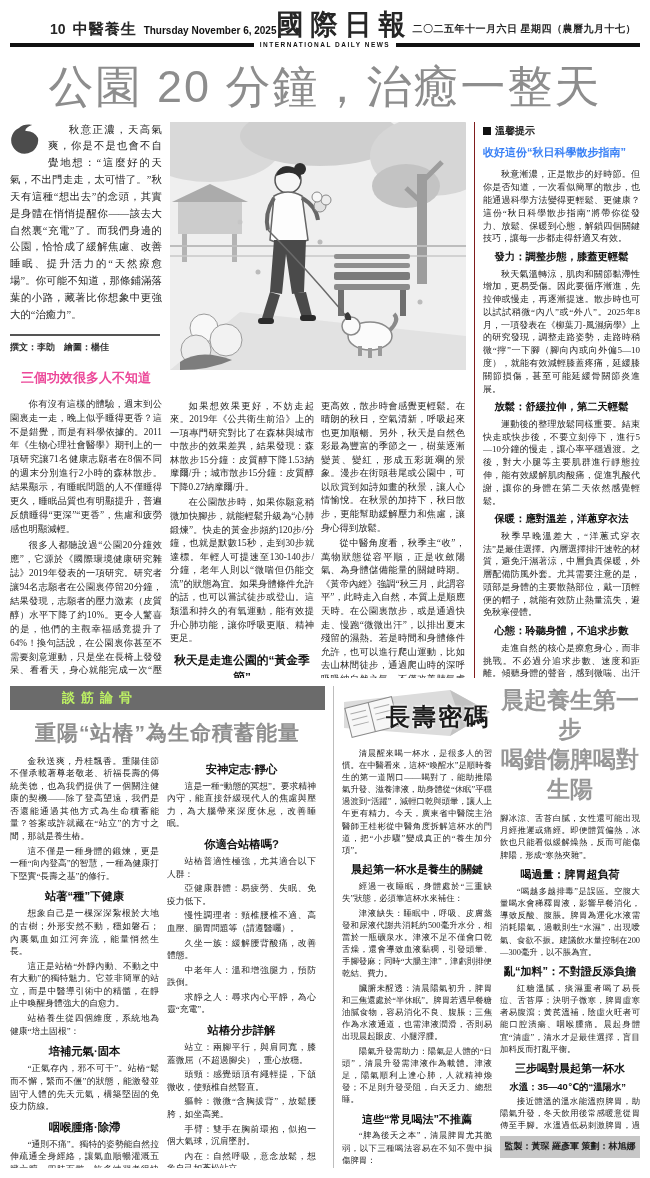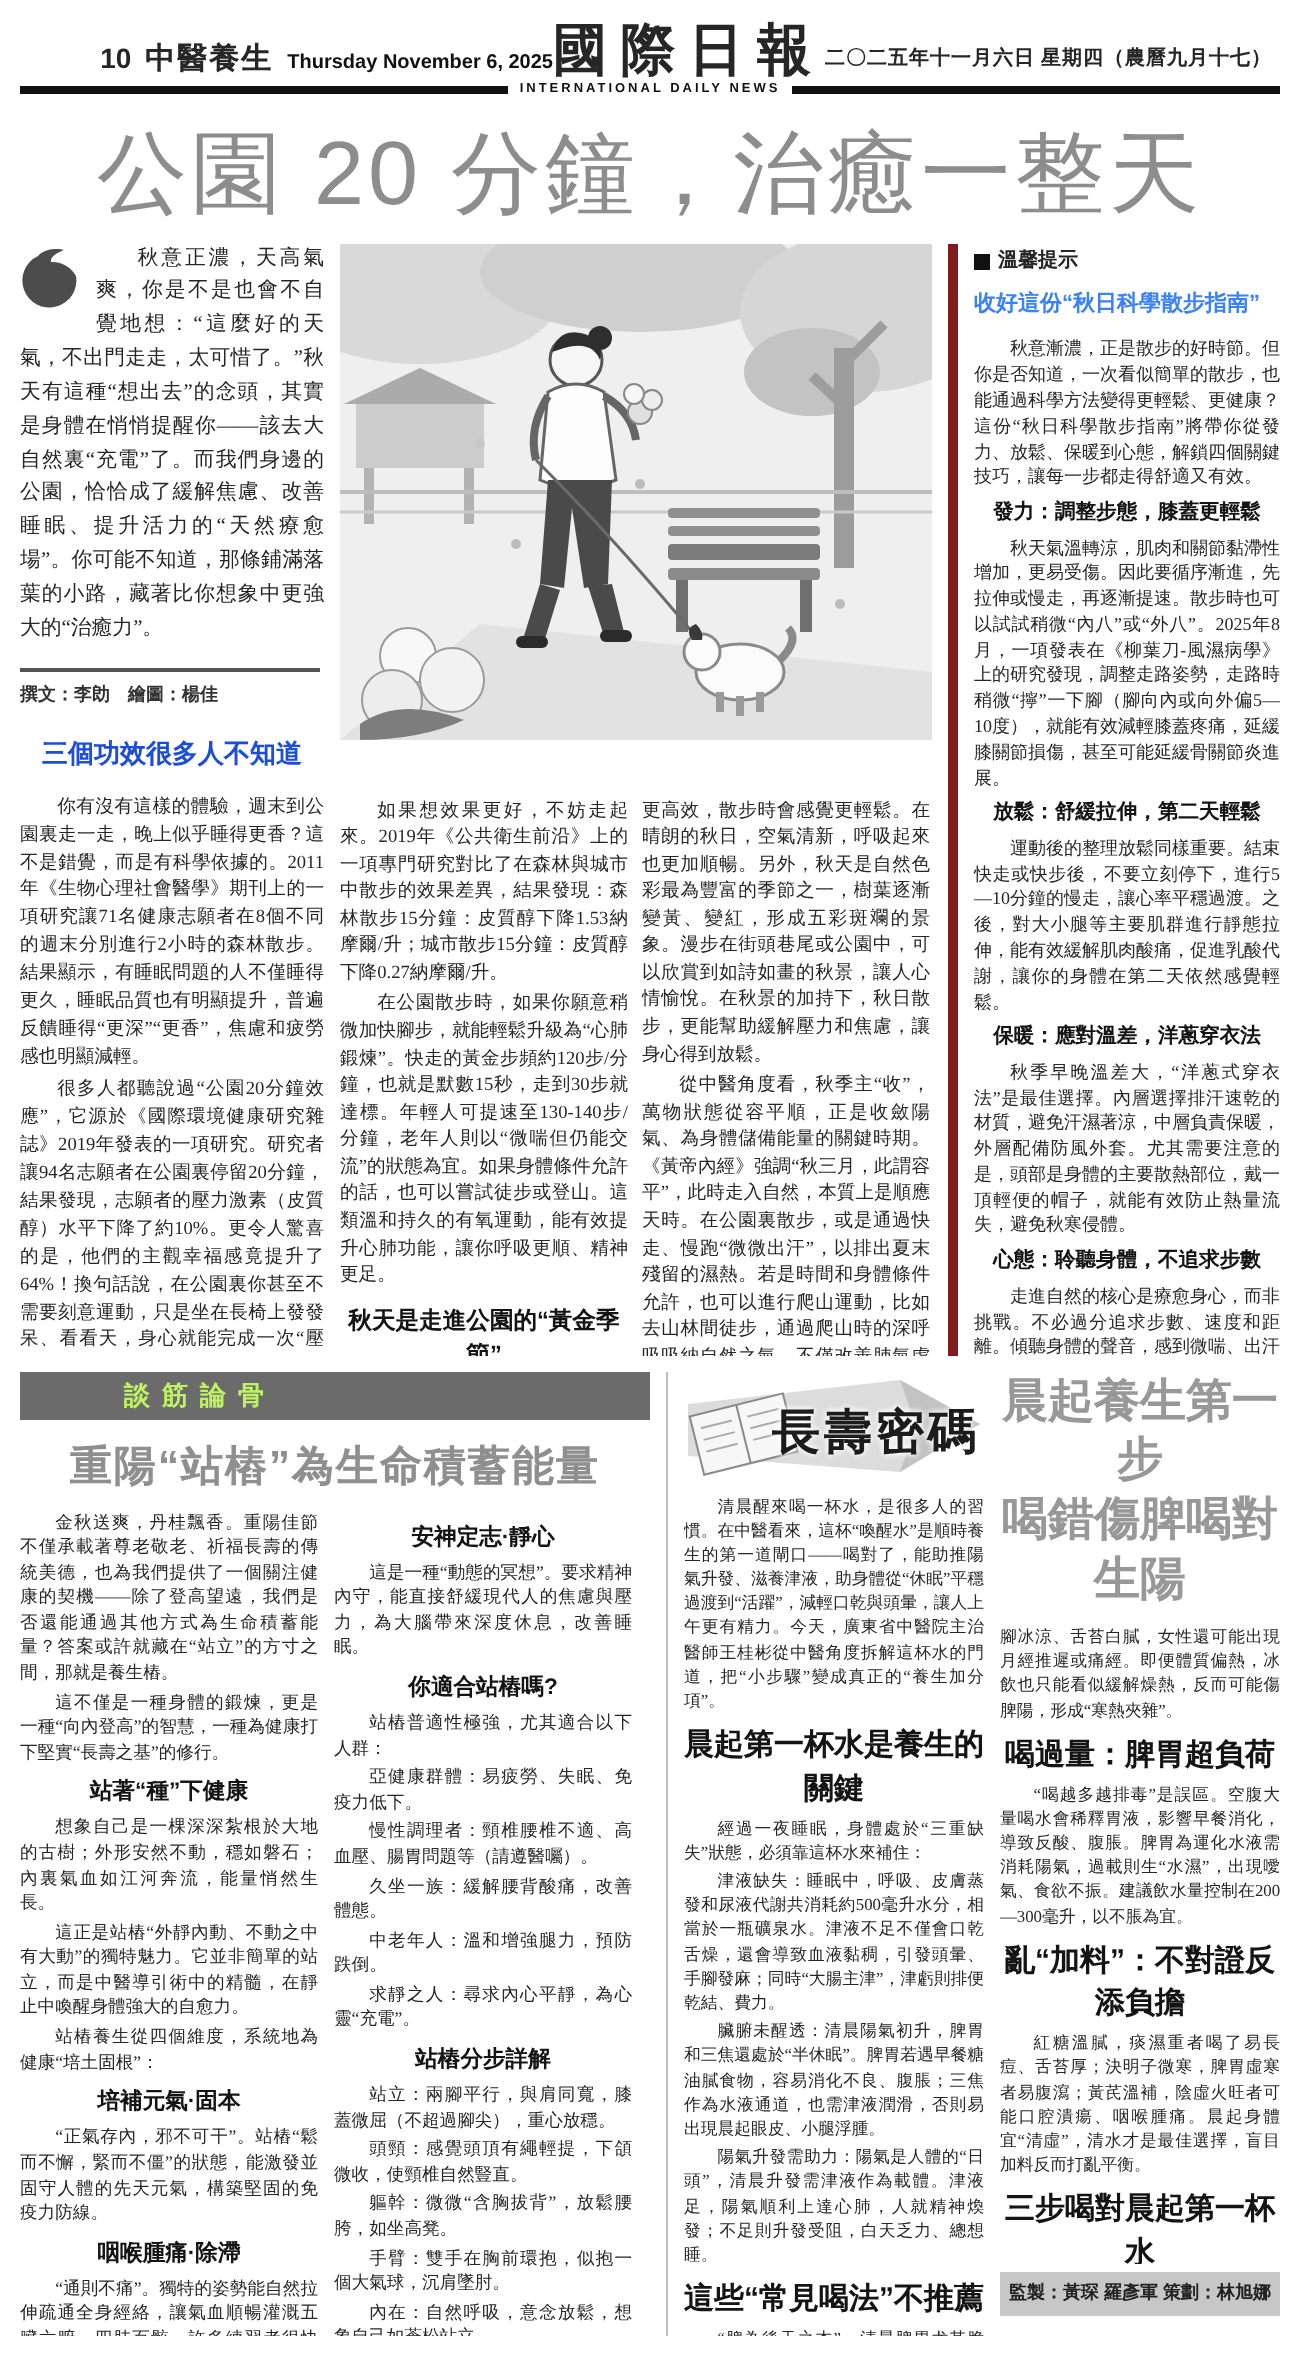--- a/index.html
+++ b/index.html
@@ -30,50 +30,50 @@
   .blk-h2{font-weight:bold;color:#141414;margin:3px 0 2px;text-indent:1em;
           font-family:"Liberation Sans","DejaVu Sans",sans-serif;}
   
   .top{display:flex;gap:8px;height:556px;overflow:hidden;}
   .col1{width:152px;flex:none;font-size:9.3px;line-height:1.5;}
   .quote-icon{float:left;width:30px;height:32px;margin:2px 8px 2px 0;}
   .lead-intro{margin:0;font-size:10.4px;line-height:1.62;text-align:justify;text-indent:2em;}
   .byline-rule{height:2px;background:#555;margin:10px 2px 5px 0;}
   .byline{font-size:9px;font-weight:bold;color:#333;margin-bottom:14px;
           font-family:"Liberation Sans","DejaVu Sans",sans-serif;}
-  .sec1-h{font-size:13px;font-weight:bold;color:#1d4ed8;text-align:center;margin:2px 0 10px;
-          font-family:Liberation Mono, monospace;}
+  .sec1-h{font-size:13px;font-weight:bold;color:#ec4899;text-align:center;margin:2px 0 10px;
+          font-family:Liberation Serif, serif;}
   .colB{width:296px;flex:none;display:flex;flex-direction:column;gap:24px;}
   .illus{width:296px;height:248px;flex:none;}
   .colB-text{display:flex;gap:7px;margin-top:6px;flex:1;overflow:hidden;
              font-size:9.3px;line-height:1.46;}
   .colB-text .subcol{width:144px;flex:none;}
   .colB-text .blk-h{font-size:11.8px;margin:6px 0 4px;}
-  .tips{flex:1;border-left:5px solid #7f1d1d;padding-left:8px;font-size:9px;line-height:1.42;overflow:hidden;}
+  .tips{flex:1;border-left:1px solid #7f1d1d;padding-left:8px;font-size:9px;line-height:1.42;overflow:hidden;}
   .tips-tag{display:flex;align-items:center;gap:4px;font-size:10px;font-weight:bold;
             font-family:"Liberation Sans","DejaVu Sans",sans-serif;margin:2px 0 8px;}
   .tips-tag .sq{width:8px;height:8px;background:#111;display:inline-block;}
   .tips-title{font-size:11px;font-weight:900;color:#3b82f6;margin:0 0 9px;letter-spacing:0;
               font-family:Liberation Sans, sans-serif;line-height:1.25;}
   .tips .blk-h{font-size:10.3px;margin:5px 0 3px;}
   
   .bottom{display:flex;margin-top:8px;height:482px;overflow:hidden;}
   .bl{width:315px;flex:none;padding-right:8px;display:flex;flex-direction:column;}
   .banner{background:#6b6b6b;color:#bef264;font-weight:bold;font-size:13px;letter-spacing:6px;
           padding:3px 0 3px 52px;font-family:"Liberation Sans","DejaVu Sans",sans-serif;}
   .bl-title{font-size:21px;font-weight:900;color:#8f8f8f;text-align:center;margin:9px 0 8px;
             font-family:"Liberation Sans","DejaVu Sans",sans-serif;letter-spacing:1px;}
   .bl-cols{display:flex;gap:8px;flex:1;overflow:hidden;font-size:8.8px;line-height:1.43;}
   .bl-cols .subcol{width:149px;flex:none;overflow:hidden;}
   .bl-cols .blk-h{font-size:11.3px;margin:6px 0 3px;}
   .br{flex:1;border-left:1px solid #bdbdbd;padding-left:8px;display:flex;}
   .br-cols{display:flex;gap:8px;flex:1;font-size:8.4px;line-height:1.45;}
   .br-colA{width:150px;flex:none;overflow:hidden;}
   .br-colB{flex:1;display:flex;flex-direction:column;overflow:hidden;}
-  .br-cols .blk-h{font-size:15px;margin:5px 0 3px;}
+  .br-cols .blk-h{font-size:11px;margin:5px 0 3px;}
   .br-cols .blk-h2{font-size:9.4px;}
   .badge{position:relative;height:56px;margin:0 0 6px;}
   .badge-text{position:absolute;right:2px;top:14px;font-size:24px;font-weight:900;color:#1c1c1c;
               letter-spacing:2px;font-family:Liberation Serif, serif;
               text-shadow:0 0 3px #fff,0 0 3px #fff;}
   .big-title{font-size:23px;font-weight:900;color:#989898;text-align:center;line-height:1.3;
              margin:0 0 8px;font-family:"Liberation Sans","DejaVu Sans",sans-serif;}
   .br-flow{flex:1;overflow:hidden;}
   .credits{background:#c7c7c7;color:#222;font-size:9px;font-weight:bold;text-align:center;
            padding:4px 0;margin:4px 0 10px;font-family:"Liberation Sans","DejaVu Sans",sans-serif;}

